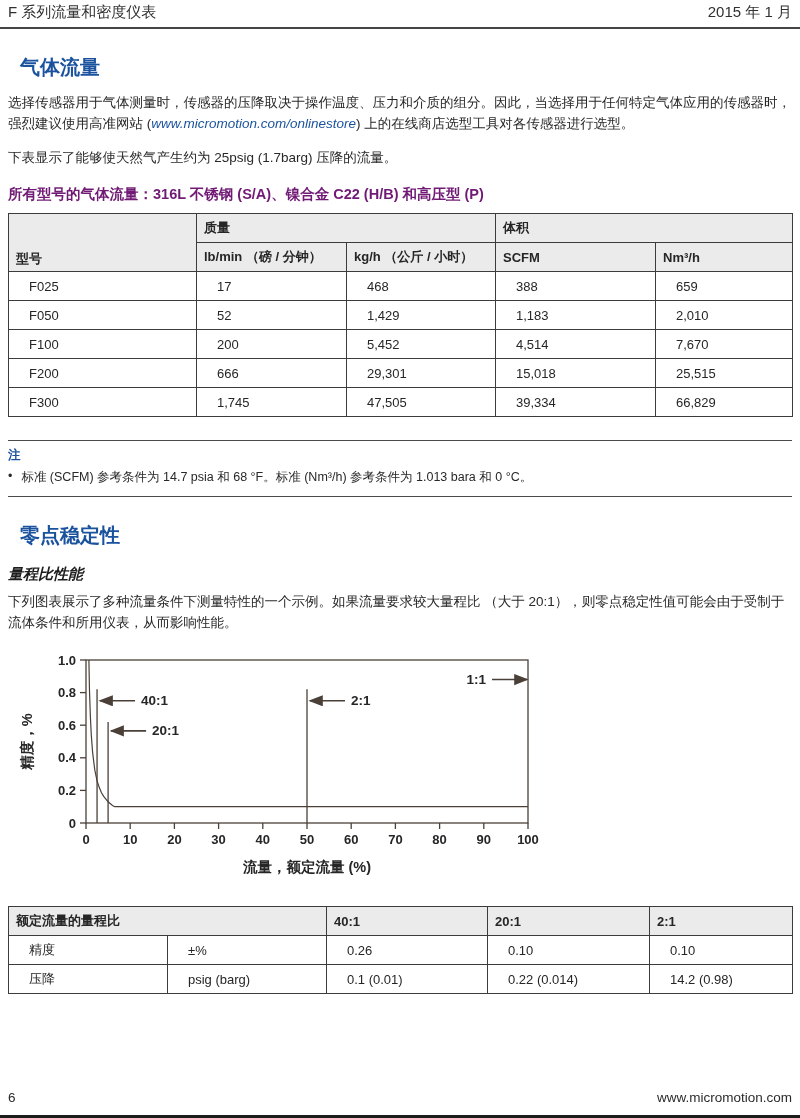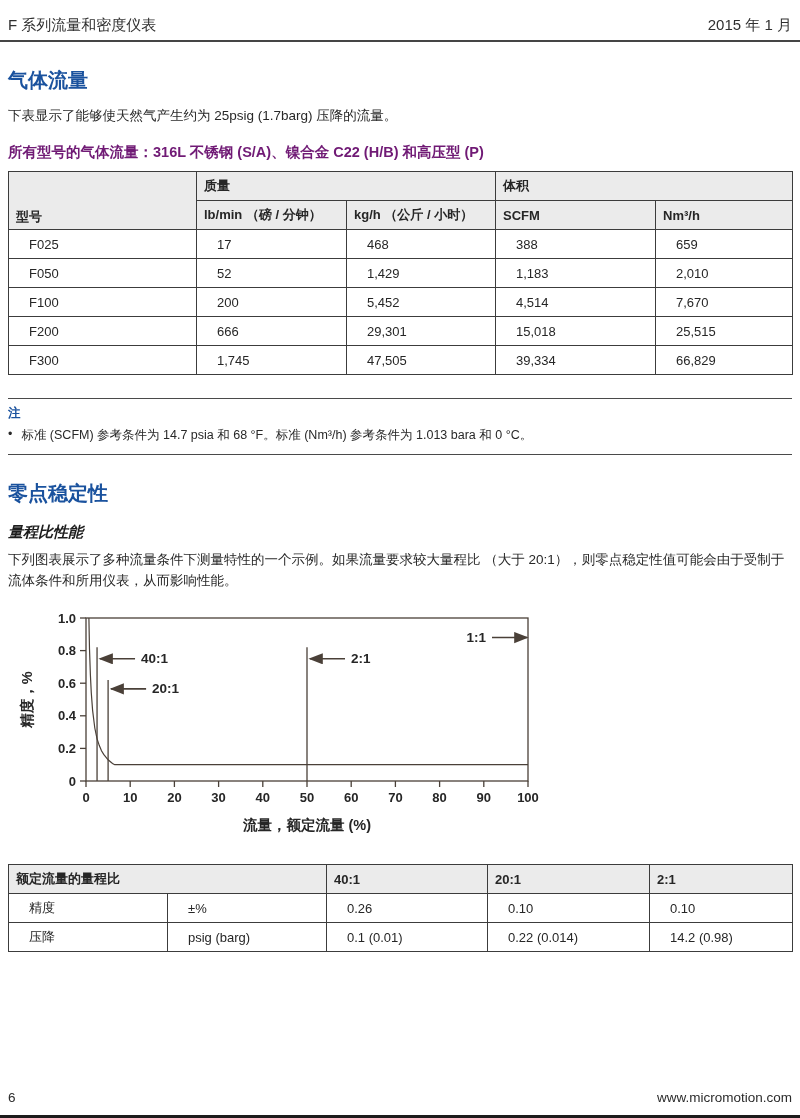--- a/index.html
+++ b/index.html
@@ -3,25 +3,25 @@
 <meta charset="utf-8">
 <style>
   html,body{margin:0;padding:0;background:#ffffff;}
   .page{
     width:800px;height:1118px;position:relative;background:#ffffff;
     font-family:"Liberation Sans","DejaVu Sans",sans-serif;color:#262626;
     box-sizing:border-box;border-bottom:3px solid #1c1c1c;overflow:hidden;
   }
   .page-header{
     display:flex;justify-content:space-between;align-items:flex-end;
-    padding:16px 8px 5px;border-bottom:2px solid #454545;
+    padding:3px 8px 5px;border-bottom:2px solid #454545;
     font-size:15px;color:#303030;gap:13px;
   }
   .content{padding:0 8px;}
-  .blue-h{color:#1a529e;font-size:20px;font-weight:bold;margin:25px 0 11px;}
+  .blue-h{color:#1a529e;font-size:20px;font-weight:bold;margin:25px 12px 11px;}
   p.body-text{font-size:13.5px;line-height:1.56;margin:0 0 13px;color:#282828;}
   .link{color:#1a529e;font-style:italic;text-decoration:none;cursor:pointer;}
   .table-title{font-size:14.5px;font-weight:bold;margin:17px 0 9px;color:#701a75;}
   table.data-table{border-collapse:collapse;width:100%;font-size:13px;table-layout:fixed;}
   .data-table th,.data-table td{
     border:1px solid #3c3c3c;padding:3px 7px;text-align:left;
     height:22px;vertical-align:middle;overflow:hidden;white-space:nowrap;
   }
   .data-table th{background:#ebebeb;font-weight:bold;}
   .data-table td{background:#ffffff;font-weight:normal;padding-left:20px;}
@@ -48,20 +48,21 @@
 
   <div class="page-header">
     <span>F 系列流量和密度仪表</span>
     <span>2015 年 1 月</span>
   </div>
 
   <div class="content">
 
     <div class="blue-h">气体流量</div>
 
+    <p class="body-text"><span>选择传感器用于气体测量时，传感器的压降取决于操作温度、压力和介质的组分。因此，当选择用于任何特定气体应用的传感器时，强烈建议使用高准网站 (</span><span class="link">www.micromotion.com/onlinestore</span><span>) 上的在线商店选型工具对各传感器进行选型。</span></p>
 
     <p class="body-text">下表显示了能够使天然气产生约为 25psig (1.7barg) 压降的流量。</p>
 
     <div class="table-title">所有型号的气体流量：316L 不锈钢 (S/A)、镍合金 C22 (H/B) 和高压型 (P)</div>
 
     <table class="data-table">
       <colgroup>
         <col style="width:188px">
           <col style="width:150px">
           <col style="width:149px">

